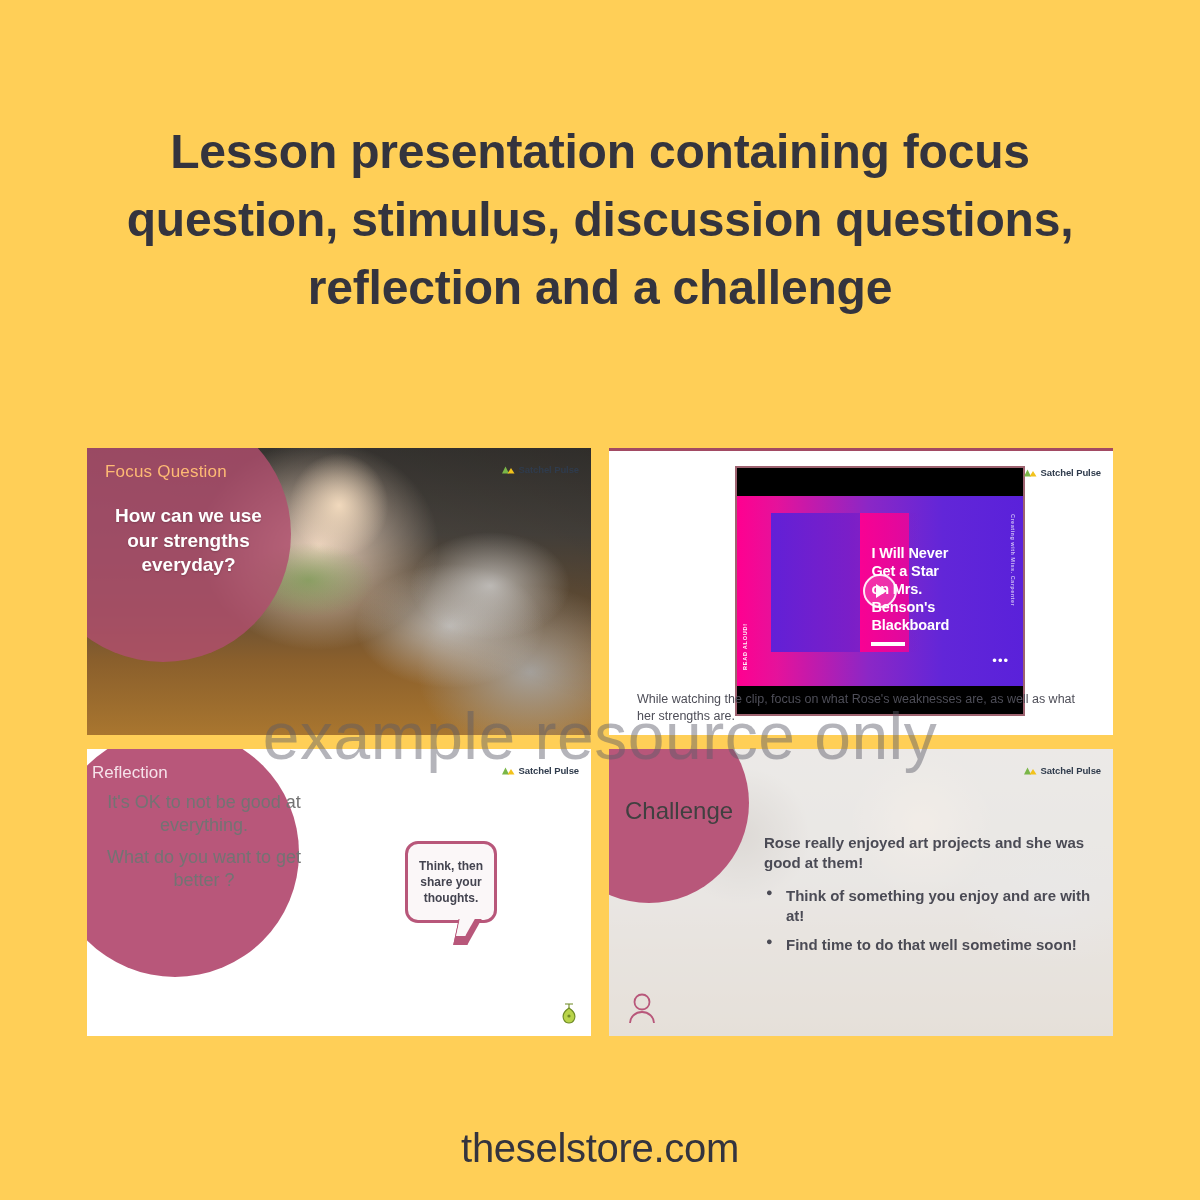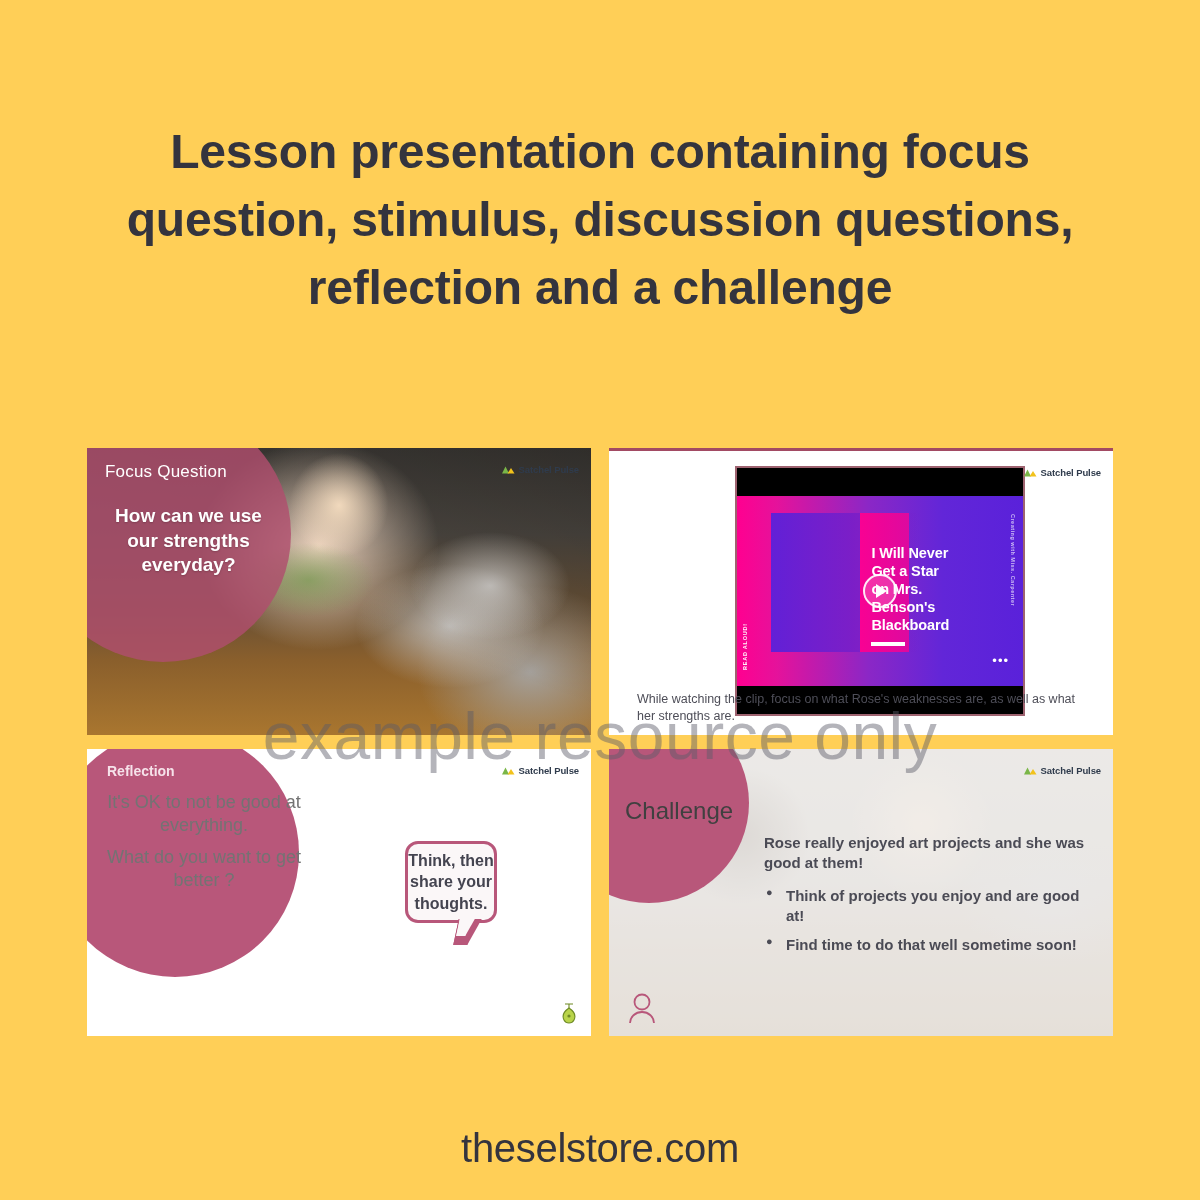--- a/index.html
+++ b/index.html
@@ -80,21 +80,21 @@
   }
   .s1 .circle {
     position: absolute;
     left: -52px; top: -42px;
     width: 256px; height: 256px;
     border-radius: 50%;
     background: rgba(176,78,110,.82);
   }
   .s1 .kicker {
     position: absolute; left: 18px; top: 14px;
-    color: #ffffff; font-size: 17px; font-weight: 400;
+    color: #fdba74; font-size: 17px; font-weight: 400;
     letter-spacing: .2px; z-index: 12;
   }
   .s1 .question {
     position: absolute; left: 14px; top: 56px; width: 175px;
     color: #ffffff; font-size: 19px; font-weight: 700;
     line-height: 1.30; text-align: center; z-index: 12;
     text-shadow: 0 1px 2px rgba(0,0,0,.20);
   }
 
   
@@ -175,39 +175,39 @@
   }
 
   
   .s3 { background: #ffffff; }
   .s3 .circle {
     position: absolute; left: -36px; top: -20px;
     width: 248px; height: 248px; border-radius: 50%;
     background: #B8577A;
   }
   .s3 .kicker {
-    position: absolute; left: 20px; top: 14px;
-    color: #F6E2EA; font-size: 14px; font-weight: 700; z-index: 12;
+    position: absolute; left: 5px; top: 14px;
+    color: #F6E2EA; font-size: 17px; font-weight: 400; z-index: 12;
   }
   .s3 .ref-text {
     position: absolute; left: 8px; top: 42px; width: 218px;
     text-align: center; color: #737373; font-size: 18px; font-weight: 400;
     line-height: 1.25; z-index: 12;
   }
   .s3 .ref-text .p2 { margin-top: 10px; display: block; }
   .s3 .bubble {
     position: absolute; left: 318px; top: 92px;
     width: 92px; height: 82px;
     border: 3px solid #B8577A; border-radius: 13px;
     background: #FBF7F8;
     display: flex; align-items: center; justify-content: center;
     text-align: center;
   }
   .s3 .bubble span {
-    color: #444450; font-size: 16px; font-weight: 700; line-height: 1.35;
+    color: #444450; font-size: 12px; font-weight: 700; line-height: 1.35;
   }
   .s3 .bubble::after {
     content:""; position: absolute;
     left: 48px; bottom: -25px; width: 0; height: 0;
     border-left: 14px solid #B8577A;
     border-right: 9px solid transparent;
     border-top: 26px solid #B8577A;
     transform: skewX(-12deg);
   }
   .s3 .bubble::before {
@@ -366,21 +366,21 @@
       </div>
     </div>
 
     <div class="slide s4">
       <div class="photo"></div>
       <div class="circle"></div>
       <div class="kicker">Challenge</div>
       <div class="body">
         <div class="lead">Rose really enjoyed art projects and she was good at them!</div>
         <ul>
-          <li>Think of projects you enjoy and are good at!</li>
+          <li>Think of something you enjoy and are with at!</li>
           <li>Find time to do that well sometime soon!</li>
         </ul>
       </div>
       <svg class="person-icon" width="30" height="32" viewBox="0 0 30 32">
         <circle cx="15" cy="10" r="7.5" fill="none" stroke="#B8577A" stroke-width="1.8"></circle>
         <path d="M3 31 A12 11 0 0 1 27 31" fill="none" stroke="#B8577A" stroke-width="1.8"></path>
       </svg>
       <div class="logo">
         <svg class="logo-mark" viewBox="0 0 28 20">
           <polygon points="2,18 9,4 16,18" fill="#7AB648"></polygon>

